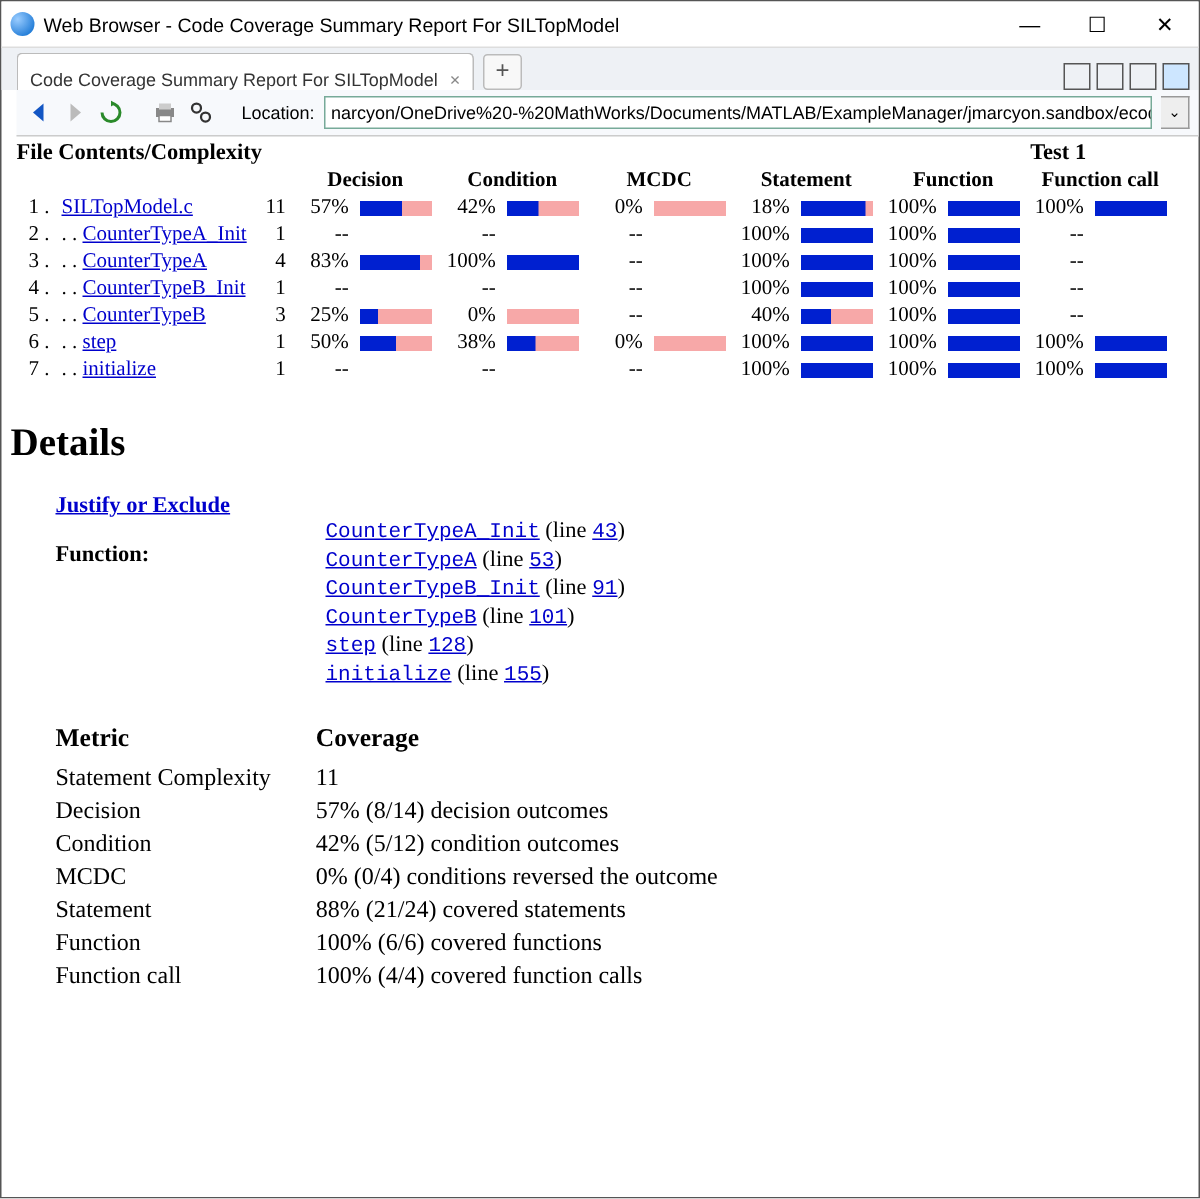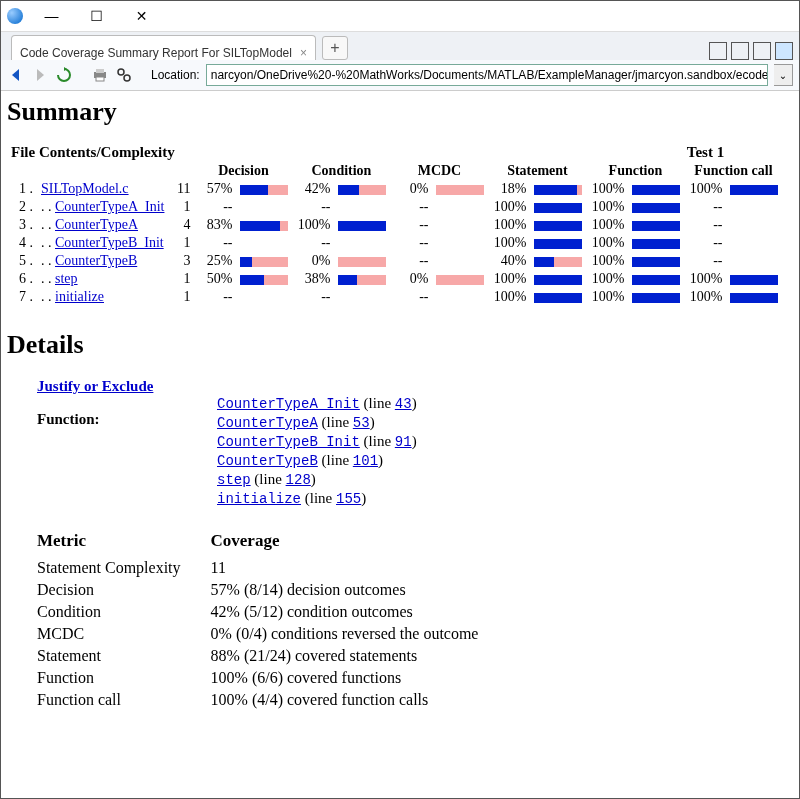--- a/index.html
+++ b/index.html
@@ -9,21 +9,21 @@
   .titlebar .title { flex:1; font-size:13px; white-space:nowrap; overflow:hidden; }
   .titlebar .winbtns { display:flex; }
   .titlebar .winbtn { width:45px; height:30px; display:flex; align-items:center; justify-content:center; font-size:14px; }
   .tabbar { height:28px; background:#eef1f5; display:flex; align-items:flex-end; padding-left:10px; }
   .tab { background:#fff; border:1px solid #bbb; border-bottom:none; border-radius:4px 4px 0 0; height:24px; display:flex; align-items:flex-end; padding:0 8px; font-size:12px; color:#333; }
   .tab .tabclose { margin-left:8px; color:#888; font-size:12px; }
   .addtab { width:24px; height:22px; display:flex; align-items:center; justify-content:center; border:1px solid #bbb; border-radius:3px; margin-left:6px; background:#f8f8f8; font-size:16px; color:#555;}
   .tabbar .spacer { flex:1; }
   .dockicons { display:flex; gap:4px; padding-right:6px; }
   .dockicons span { width:16px; height:16px; border:1px solid #555; display:inline-block; }
-  .toolbar { height:30px; display:flex; align-items:center; padding:0 6px; gap:6px; border-bottom:1px solid #ccc; background:#f7f9fc; }
+  .toolbar { height:30px; display:flex; align-items:center; padding:0 6px; gap:6px; border-bottom:1px solid #ccc; background:#f7f9fc;margin-left:10px; }
   .toolbar .btn { width:18px; height:18px; display:flex; align-items:center; justify-content:center; }
   .toolbar .label { font-size:12px; }
   .toolbar .locbox { flex:1; height:20px; border:1px solid #7a9; background:#fff; font-size:12px; padding:0 4px; display:flex; align-items:center; overflow:hidden; white-space:nowrap; }
   .toolbar .dropbtn { width:18px; height:20px; border:1px solid #999; border-left:none; background:#eee; display:flex; align-items:center; justify-content:center; font-size:10px; }
   .content { flex:1; overflow:auto; padding:2px 6px 12px 6px; }
   h2.summary { font-family:"Times New Roman", serif; font-size:26px; font-weight:bold; margin:4px 0 16px 0; }
   h2.details { font-family:"Times New Roman", serif; font-size:26px; font-weight:bold; margin:24px 0 18px 0; }
   .section-head { font-family:"Times New Roman", serif; font-weight:bold; font-size:15px; }
   .summary-table { border-collapse:collapse; font-size:14px; font-family:"Times New Roman", serif; }
   .summary-table td, .summary-table th { padding:1px 4px; vertical-align:middle; }
@@ -47,20 +47,21 @@
   .metric-table th { text-align:left; font-weight:bold; padding:2px 30px 6px 0; font-size:17px; }
   .metric-table td { padding:2px 30px 2px 0; }
 </style>
 </head>
 <body>
 
 <div class="window">
 
   <div class="titlebar">
     <div class="globe"></div>
+    <div class="title">Web Browser - Code Coverage Summary Report For SILTopModel</div>
     <div class="winbtns">
       <div class="winbtn">—</div>
       <div class="winbtn">☐</div>
       <div class="winbtn">✕</div>
     </div>
   </div>
 
   <div class="tabbar">
     <div class="tab">
       <span>Code Coverage Summary Report For SILTopModel</span>
@@ -107,21 +108,20 @@
           <circle cx="11" cy="11" r="3" fill="none" stroke="#333" stroke-width="1.5"></circle>
         </svg>
       </div>
     <div style="width:6px"></div>
     <div class="label">Location:</div>
     <div class="locbox">narcyon/OneDrive%20-%20MathWorks/Documents/MATLAB/ExampleManager/jmarcyon.sandbox/ecoder-e</div>
     <div class="dropbtn">⌄</div>
   </div>
 
   <div class="content">
-    <h2 class="summary">Summary</h2>
 
     <table class="summary-table">
       <tbody>
           <tr>
         <td colspan="3" class="section-head">File Contents/Complexity</td>
         <td colspan="9"></td>
         <td colspan="3" class="section-head" style="text-align:center">Test 1</td>
       </tr>
       <tr>
         <th></th>

